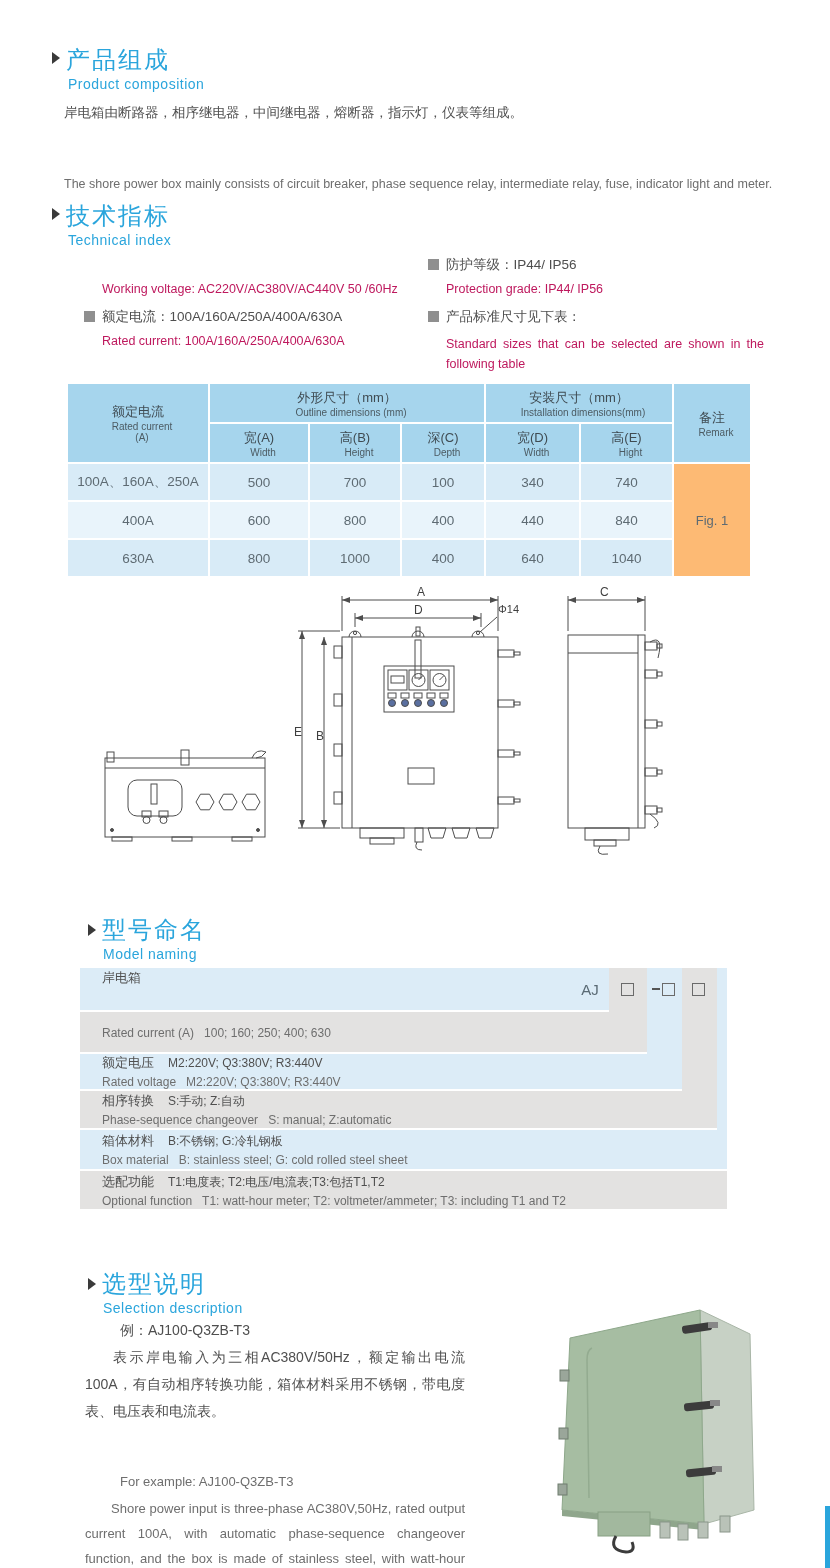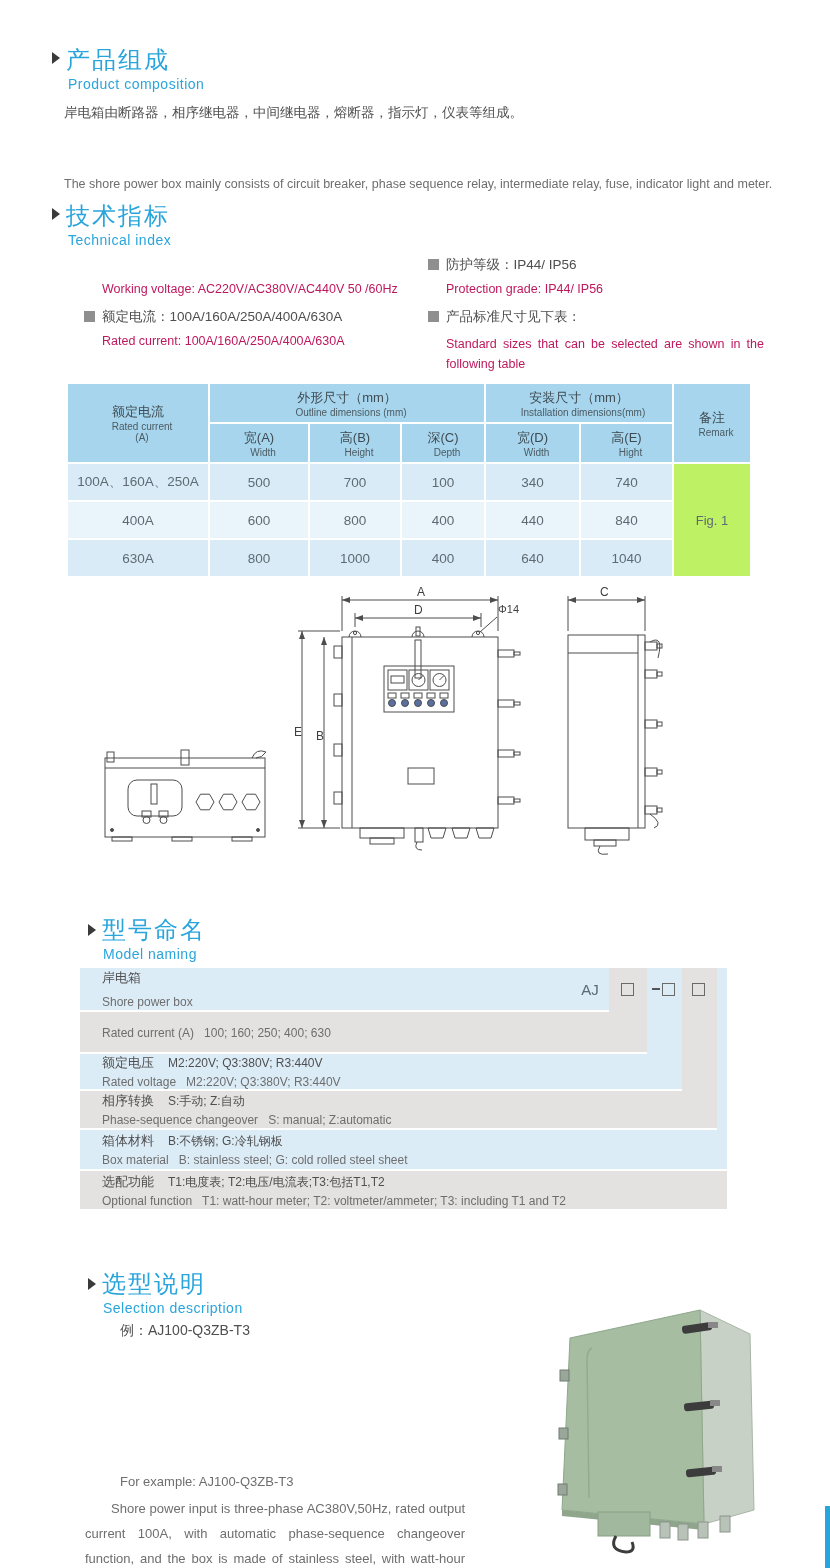--- a/index.html
+++ b/index.html
@@ -22,21 +22,21 @@
 
   
   table.dim { border-collapse:separate; border-spacing:2px; table-layout:fixed; }
   table.dim td { text-align:center; vertical-align:middle; }
   .th { background:#a6d5ed; color:#3f4b52; }
   .th .zh { font-size:13px; display:block; }
   .th .en { font-size:10px; display:block; color:#4c5b63;margin-left:8px; }
   .rowA { background:#d8ebf7; }
   .rowB { background:#e9f4fb; }
   .dim .val { color:#5e6b73; font-size:13.5px; }
-  .remark-cell { background:#bef264; color:#5e6b73; font-size:13px; }
+  .remark-cell { background:#fdba74; color:#5e6b73; font-size:13px; }
 
   
   .mrow { position:relative; margin-bottom:2px; display:flex; flex-direction:column; justify-content:center; padding-left:22px; }
   .mlabel-zh { color:#4f4f4f; font-size:13px; }
   .mspec-zh { color:#4f4f4f; font-size:12px; margin-left:14px; }
   .mlabel-en { color:#6e6e6e; font-size:12px; }
   .mspec-en { color:#6e6e6e; font-size:12px; margin-left:10px; }
   .band-blue { background:#dcecf7; }
   .band-gray { background:#e3e2e1; }
   .stripe { position:absolute; top:0; }
@@ -298,21 +298,20 @@
 
   <div class="abs" style="left:80px; top:968px; width:647px;">
 
     <div class="stripe band-gray" style="left:529px; width:38px; height:84px;"></div>
     <div class="stripe band-blue" style="left:567px; width:35px; height:121px;"></div>
     <div class="stripe band-gray" style="left:602px; width:35px; height:160px;"></div>
     <div class="stripe band-blue" style="left:637px; width:10px; height:201px;"></div>
 
     <div class="mrow band-blue" style="width:529px; height:42px;justify-content:space-between;">
       <div><span class="mlabel-zh">岸电箱</span></div>
-      <div><span class="mlabel-en">Shore power box</span></div>
     </div>
     <div class="mrow band-gray" style="width:567px; height:40px;">
       <div><span class="mlabel-en">Rated current (A)</span><span class="mspec-en">100; 160; 250; 400; 630</span></div>
     </div>
     <div class="mrow band-blue" style="width:602px; height:35px;">
       <div><span class="mlabel-zh">额定电压</span><span class="mspec-zh">M2:220V;  Q3:380V;  R3:440V</span></div>
       <div><span class="mlabel-en">Rated voltage</span><span class="mspec-en">M2:220V;  Q3:380V;  R3:440V</span></div>
     </div>
     <div class="mrow band-gray" style="width:637px; height:37px;">
       <div><span class="mlabel-zh">相序转换</span><span class="mspec-zh">S:手动; Z:自动</span></div>
@@ -340,20 +339,21 @@
     <div class="code-item" style="left:612px;">
         <span class="codebox"></span>
       </div>
   </div>
 
   <div class="abs tri" style="left:88px; top:1278px;"></div>
   <div class="abs sec-title" style="left:102px; top:1268px;">选型说明</div>
   <div class="abs sec-sub" style="left:103px; top:1300px;">Selection description</div>
 
   <div class="abs zh-body" style="left:120px; top:1322px; font-size:14px;">例：AJ100-Q3ZB-T3</div>
+  <div class="abs zh-body" style="left:85px; top:1344px; width:380px; font-size:14px; line-height:27px; text-align:justify; text-indent:2em;">表示岸电输入为三相AC380V/50Hz，额定输出电流100A，有自动相序转换功能，箱体材料采用不锈钢，带电度表、电压表和电流表。</div>
   <div class="abs en-body" style="left:120px; top:1426px; font-size:13px;">For example: AJ100-Q3ZB-T3</div>
   <div class="abs en-body" style="left:85px; top:1448px; width:380px; font-size:13px; line-height:25px; text-align:justify; text-indent:2em;">Shore power input is three-phase AC380V,50Hz, rated output current 100A, with automatic phase-sequence changeover function, and the box is made of stainless steel, with watt-hour meter, voltmeter and ammeter.</div>
 
   <svg class="abs" style="left:532px; top:1292px;" width="262" height="268" viewBox="0 0 262 268">
 
     <polygon points="168,18 218,42 222,218 172,232" fill="#c7d1c5" stroke="#a9b6a7" stroke-width="1"></polygon>
 
     <polygon points="38,46 168,18 172,232 30,218" fill="#a6bda2" stroke="#8ea88b" stroke-width="1"></polygon>
 
     <path d="M60,56 Q55,58 55,68 L57,206" fill="none" stroke="#93ab90" stroke-width="1.5"></path>

